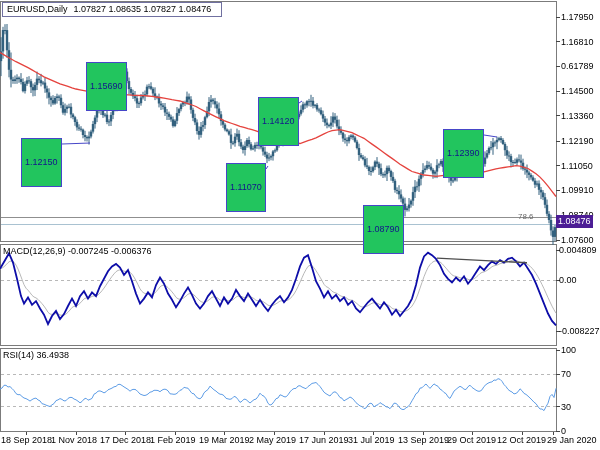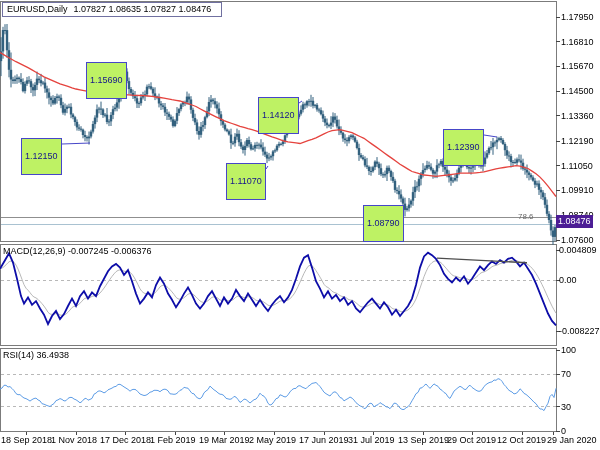--- a/index.html
+++ b/index.html
@@ -1,22 +1,22 @@
 <!DOCTYPE html>
 <html><head>
 <meta charset="utf-8">
 <style>
   *{margin:0;padding:0;box-sizing:border-box}
   html,body{background:#fff}
   body{font-family:"Liberation Sans",sans-serif}
   #chart{position:relative;width:600px;height:450px;background:#fff;overflow:hidden;color:#000}
   #cv{position:absolute;left:0;top:0}
   .tick{position:absolute;font-size:9px;line-height:10px;white-space:nowrap;color:#000}
-  .callout{position:absolute;border:1px solid #4646c8;color:#14148c;background:#bef264;
-           padding:12px 3px;font-size:9px;line-height:11px;white-space:nowrap;z-index:4}
+  .callout{position:absolute;border:1px solid #4646c8;color:#14148c;background:#22c55e;
+           padding:18px 3px;font-size:9px;line-height:11px;white-space:nowrap;z-index:4}
   #symbolbox{position:absolute;left:2px;top:2px;border:1px solid #7070a0;background:#fff;
              padding:1px 4px;font-size:9px;line-height:11px;white-space:nowrap;z-index:5}
   #symbolbox span{margin-right:6px}
   .indlabel{position:absolute;font-size:9px;line-height:11px;white-space:nowrap;z-index:5}
   #watermark{position:absolute;left:347px;top:53px;font-size:21px;letter-spacing:.5px;z-index:1}
   #pricetag{position:absolute;left:556px;top:215px;background:#000;color:#fff;font-size:9px;
             line-height:11px;padding:1px 2px;z-index:6;white-space:nowrap}
   #fib{position:absolute;left:518px;top:212px;font-size:8px;color:#6a6a6a;z-index:3}
   #axis-labels,#callouts{position:absolute;left:0;top:0;width:600px;height:323px;z-index:3;pointer-events:none}
 </style>
@@ -638,21 +638,21 @@
 
   <div class="indlabel" style="left:3px;top:246px">MACD(12,26,9) -0.007245 -0.006376</div>
   <div class="indlabel" style="left:3px;top:350px">RSI(14) 36.4938</div>
 
   <div id="pricetag" style="background: #4c1d95; color: rgb(255, 255, 255);">1.08476</div>
   <div id="fib">78.6</div>
 
   <div id="axis-labels">
       <div class="tick" style="left: 561px; top: 12px;">1.17950</div>
       <div class="tick" style="left: 561px; top: 37px;">1.16810</div>
-      <div class="tick" style="left: 561px; top: 61px;">1.15670</div>
+      <div class="tick" style="left: 561px; top: 61px;">0.61789</div>
       <div class="tick" style="left: 561px; top: 86px;">1.14500</div>
       <div class="tick" style="left: 561px; top: 111px;">1.13360</div>
       <div class="tick" style="left: 561px; top: 136px;">1.12190</div>
       <div class="tick" style="left: 561px; top: 161px;">1.11050</div>
       <div class="tick" style="left: 561px; top: 185px;">1.09910</div>
       <div class="tick" style="left: 561px; top: 210px;">1.08740</div>
       <div class="tick" style="left: 561px; top: 235px;">1.07600</div>
       <div class="tick" style="left: 559px; top: 245px;">0.004809</div>
       <div class="tick" style="left: 559px; top: 275px;">0.00</div>
       <div class="tick" style="left: 559px; top: 326px;">-0.008227</div>

